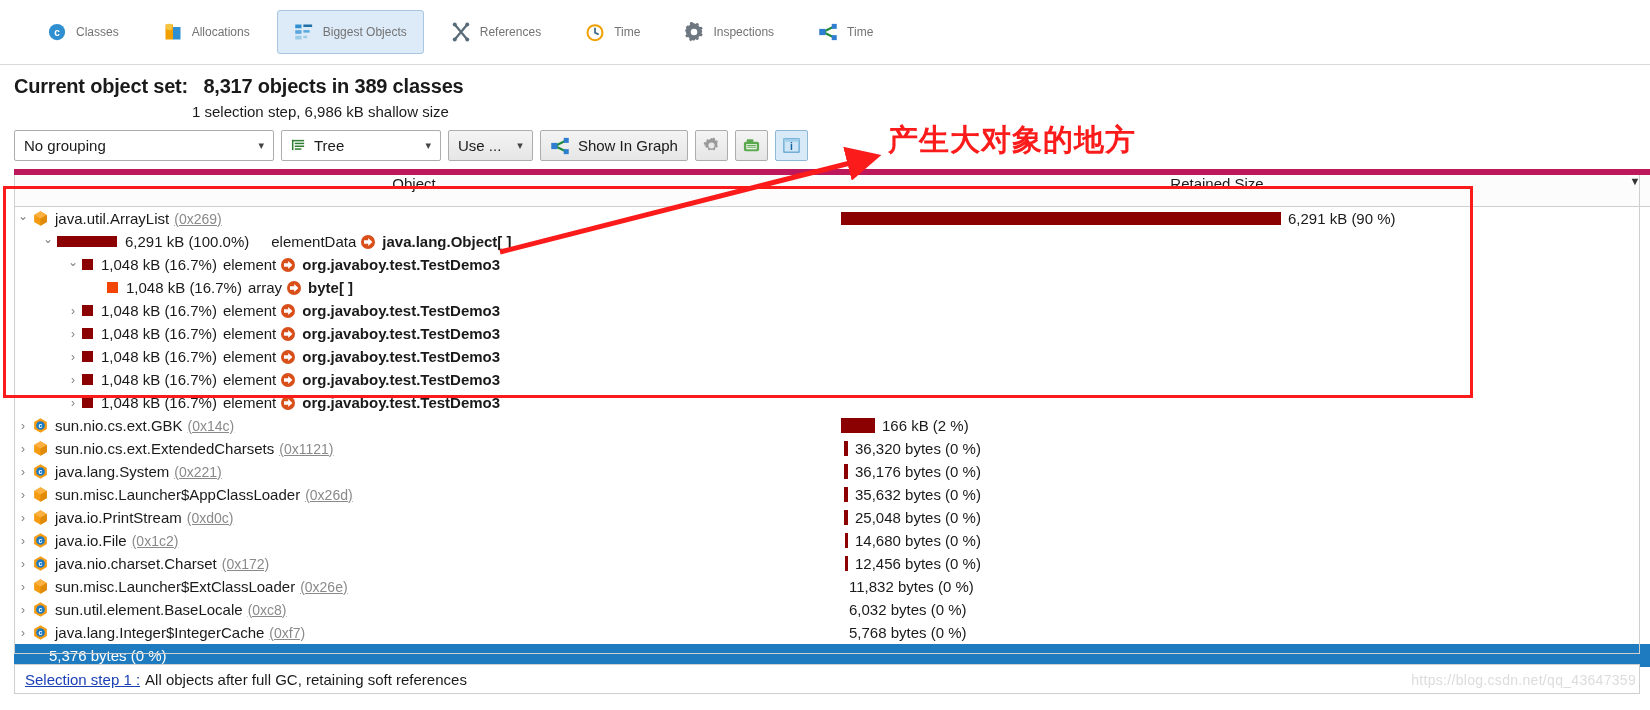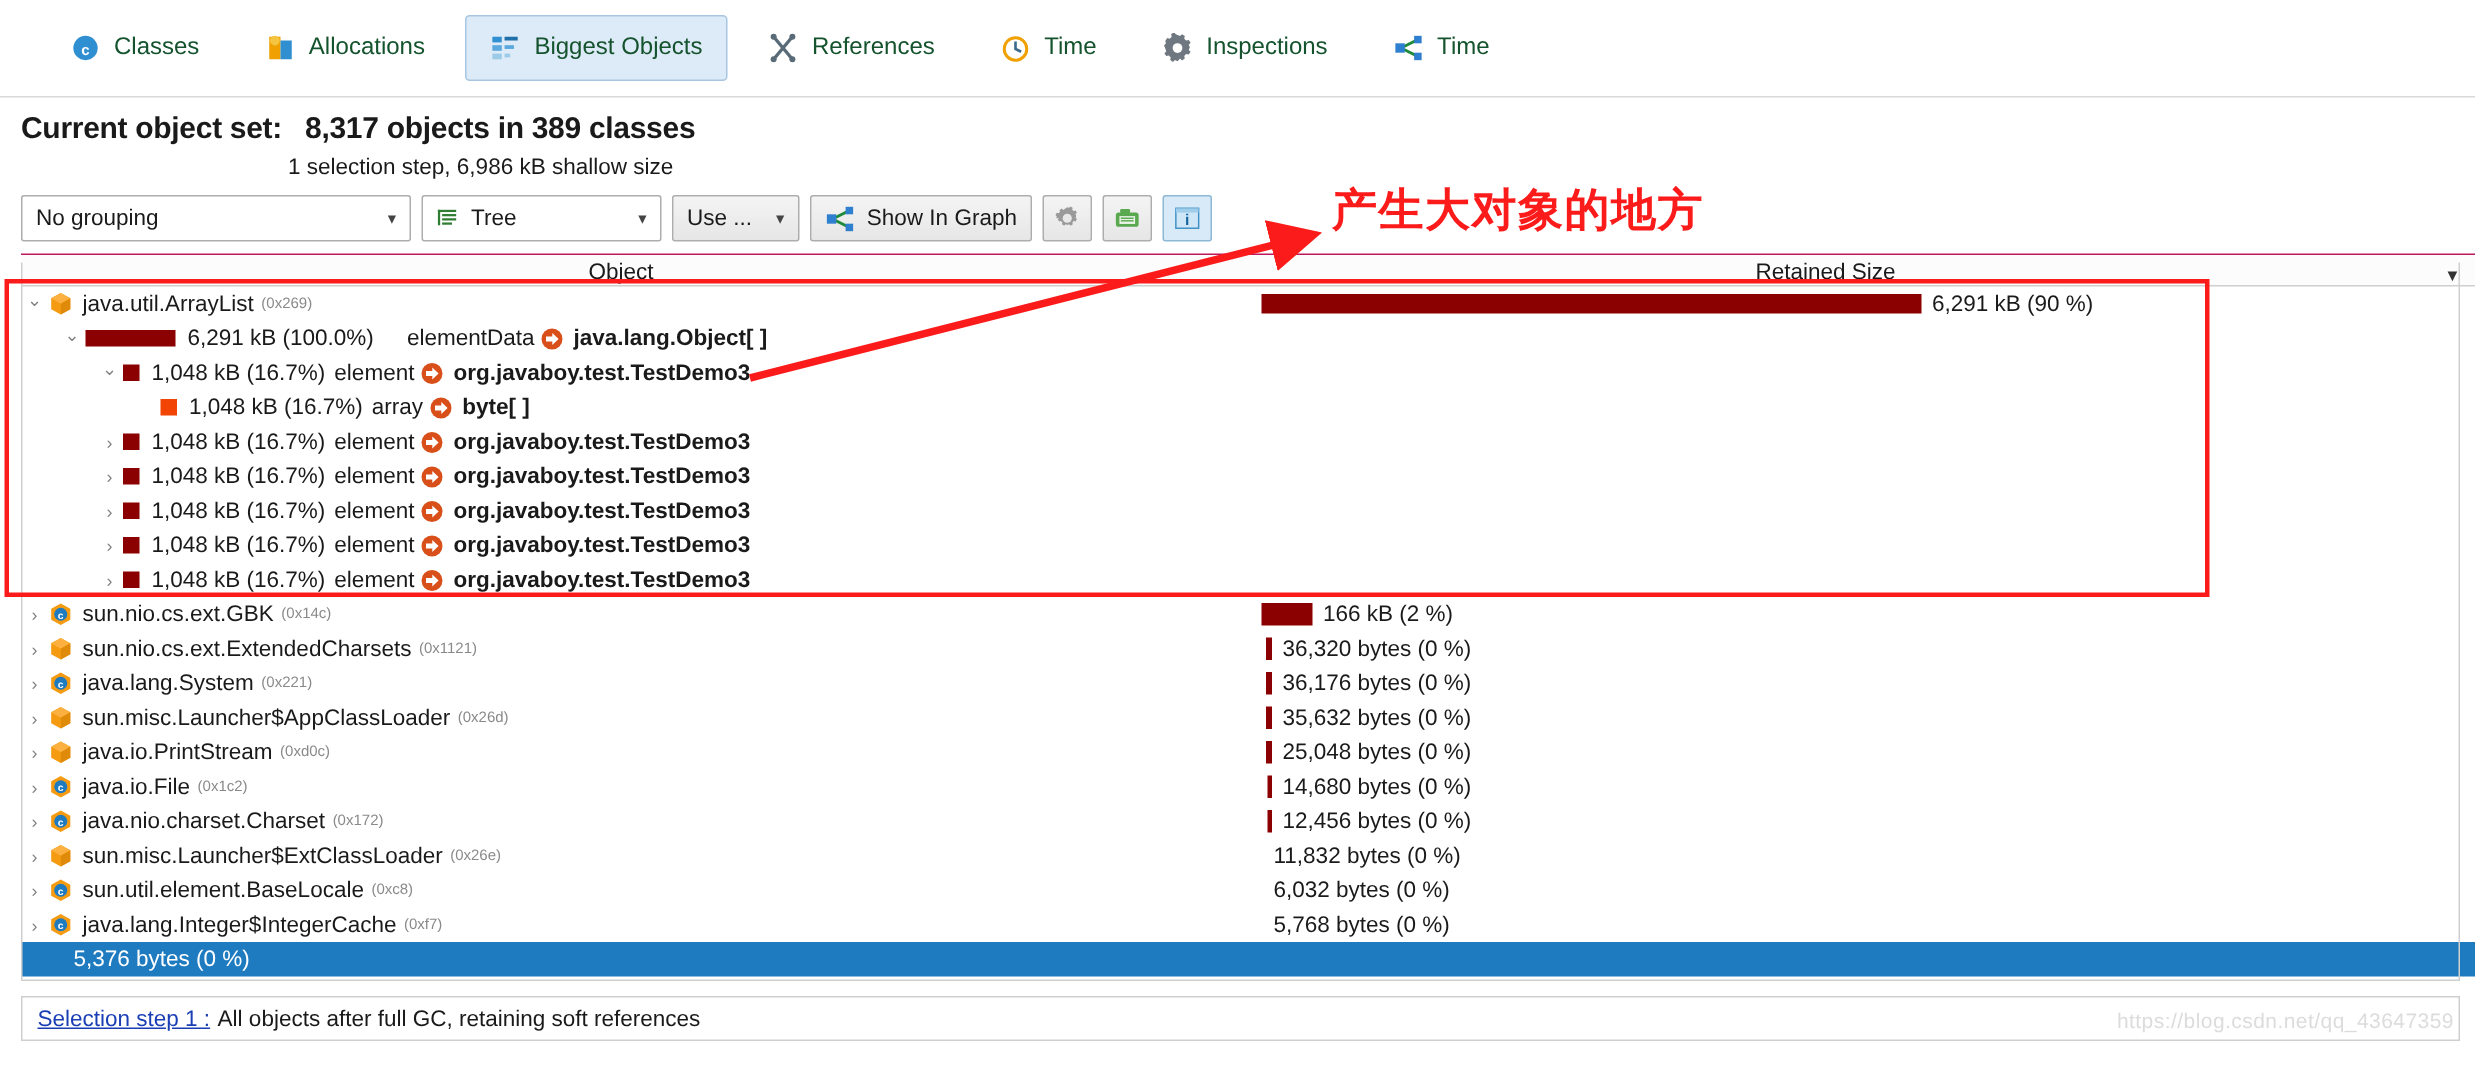--- a/index.html
+++ b/index.html
@@ -17,21 +17,21 @@
     height:65px; border-bottom:1px solid #d9d9d9;
     display:flex; align-items:center; padding-left:30px; gap:10px;
     background:#ffffff;
   }
   .tab {
     display:flex; align-items:center; gap:9px;
     padding:11px 16px; border-radius:3px;
     border:1px solid transparent; cursor:default; white-space:nowrap;
   }
   .tab.active { background:#ddeaf7; border-color:#a8c6e2; }
-  .tab .lbl { font-size:16px; color:#14532d; }
+  .tab .lbl { font-size:12px; color:#737373; }
   .tico { width:20px; height:20px; flex:none; display:block; }
 
   
   #objset { padding:10px 0 2px 14px; }
   #objset .line1 { font-size:20px; font-weight:bold; letter-spacing:-0.2px; }
   #objset .line1 .val { margin-left:10px; }
   #objset .line2 { font-size:15px; margin:5px 0 0 178px; }
 
   
   #toolbar {
@@ -46,43 +46,43 @@
   }
   .combo { justify-content:space-between; gap:10px; }
   #grouping-combo { width:260px; background:#fff; }
   #view-combo { width:160px; background:#fff; }
   .caret { font-size:11px; color:#444; }
   .btn-iconic { width:33px; justify-content:center; padding:0; }
 
   
   #tree-wrap { position:relative; padding:0 0 0 14px; }
   #tree-header {
-    display:flex; height:22px; align-items:flex-end;
-    border-top:1px solid #be185d; border-bottom:1px solid #cfcfcf;
+    display:flex; height:38px; align-items:flex-start;
+    border-top:6px solid #be185d; border-bottom:1px solid #cfcfcf;
     background:#fcfcfc; font-size:15px;
   }
   #tree-header .col-object { width:800px; text-align:center; }
   #tree-header .col-retained { flex:1; text-align:center; }
   #tree-header .sortarrow { width:30px; text-align:center; font-size:11px; color:#333; }
 
   .row { display:flex; height:23px; align-items:center; white-space:nowrap; }
   .row .cobj { width:800px; display:flex; align-items:center; overflow:hidden; }
   .row .cret { flex:1; display:flex; align-items:center; gap:7px; }
 
   .twisty { width:18px; flex:none; text-align:center; color:#808080; font-size:12px; line-height:1; }
   .twisty.open::before { content:"\2304"; position:relative; top:-3px; }
   .twisty.closed::before { content:"\203A"; }
   .twisty.blank::before { content:""; }
 
   .icon16 { width:17px; height:17px; flex:none; margin-right:6px; display:block; }
   .swatch { flex:none; height:11px; background:#8b0000; margin-right:8px; }
   .arrowico { width:16px; height:16px; flex:none; margin:0 6px 0 4px; display:block; }
 
   .cls { font-size:15px; }
-  .addr { color:#8a8a8a; font-size:10px; margin-left:5px; }
+  .addr { color:#8a8a8a; font-size:14px; margin-left:5px;text-decoration:underline; }
   .bold { font-weight:bold; }
   .sz { font-size:15px; }
 
   .row.selected { background:#1e7bc0; color:#fff; }
   .row.selected .addr { color:#dbeaf5; }
 
   
   .rbar { height:13px; background:#8b0000; flex:none; }
   .rtick { width:4px; height:15px; background:#8b0000; flex:none; }
   .rbig { width:34px; height:15px; background:#8b0000; flex:none; }

